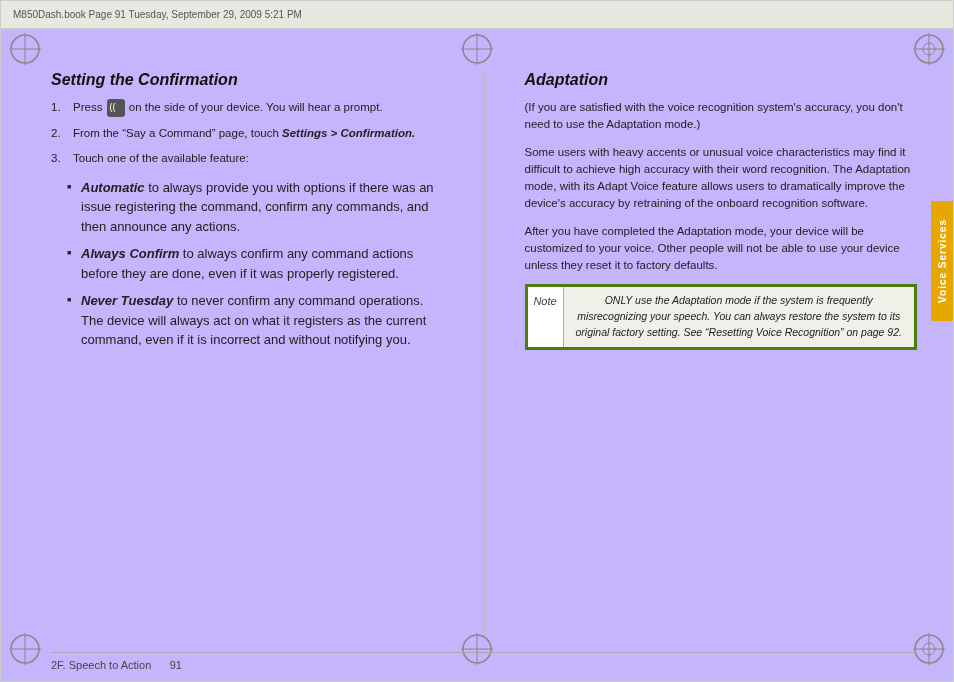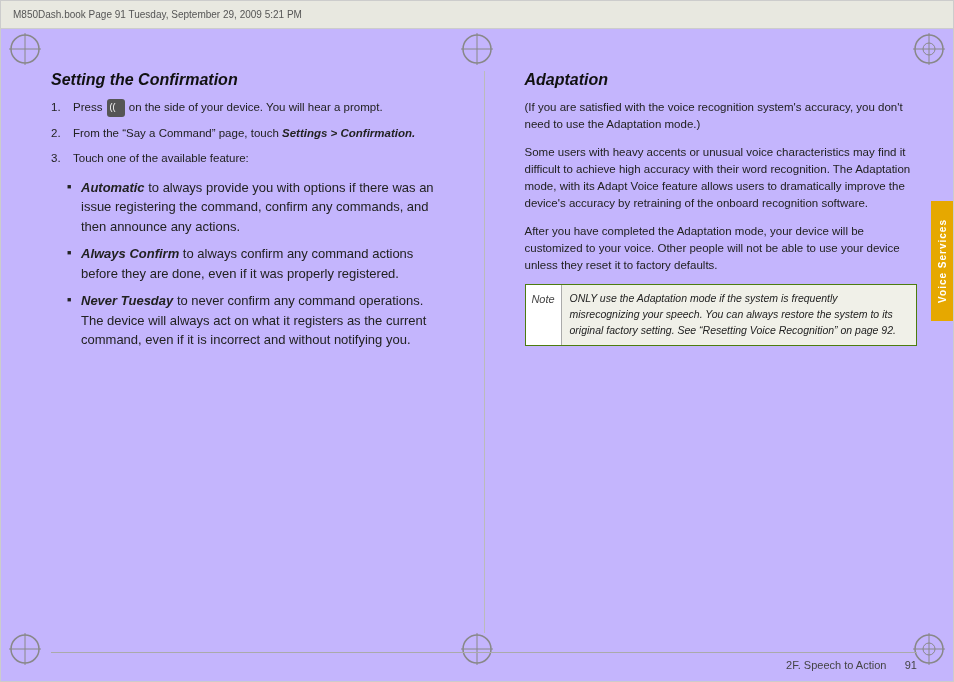--- a/index.html
+++ b/index.html
@@ -178,21 +178,21 @@
       color: #fff;
       font-size: 9px;
       position: absolute;
       top: 2px;
       left: 3px;
     }
 
     
     .note-box {
       display: flex;
-      border: 1px solid #4d7c0f;
+      border: 3px solid #4d7c0f;
       background: #f0f0e8;
       margin: 10px 0;
       font-size: 10.5px;
       line-height: 1.5;
     }
 
     .note-label {
       background: #fff;
       border-right: 1px solid #aaa;
       padding: 6px 8px;
@@ -204,30 +204,31 @@
       align-items: flex-start;
       justify-content: center;
     }
 
     .note-content {
       padding: 6px 8px;
       font-size: 10.5px;
       line-height: 1.5;
       color: #222;
       font-style: italic;
+      text-align: center;
     }
 
     
     .bottom-footer {
       position: absolute;
       bottom: 10px;
       left: 50px;
       right: 36px;
       display: flex;
-      justify-content: flex-end;
+      justify-content: flex-start;
       align-items: center;
       border-top: 1px solid #aaa;
       padding-top: 6px;
       font-size: 11px;
       color: #444;
     }
 
     
     .column-divider {
       width: 1px;

